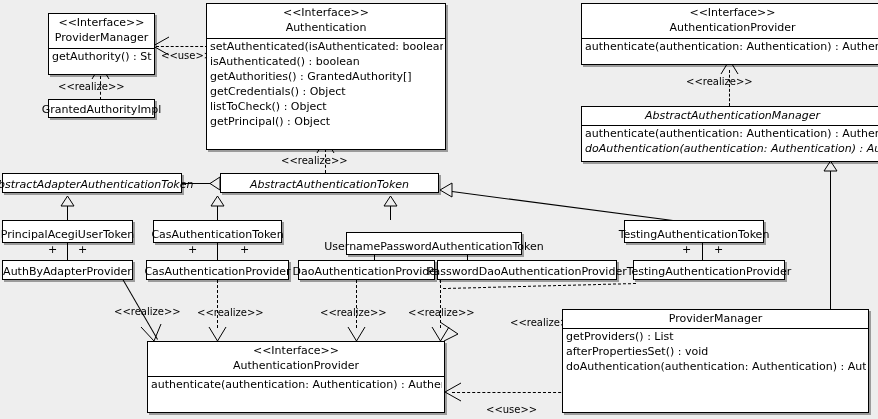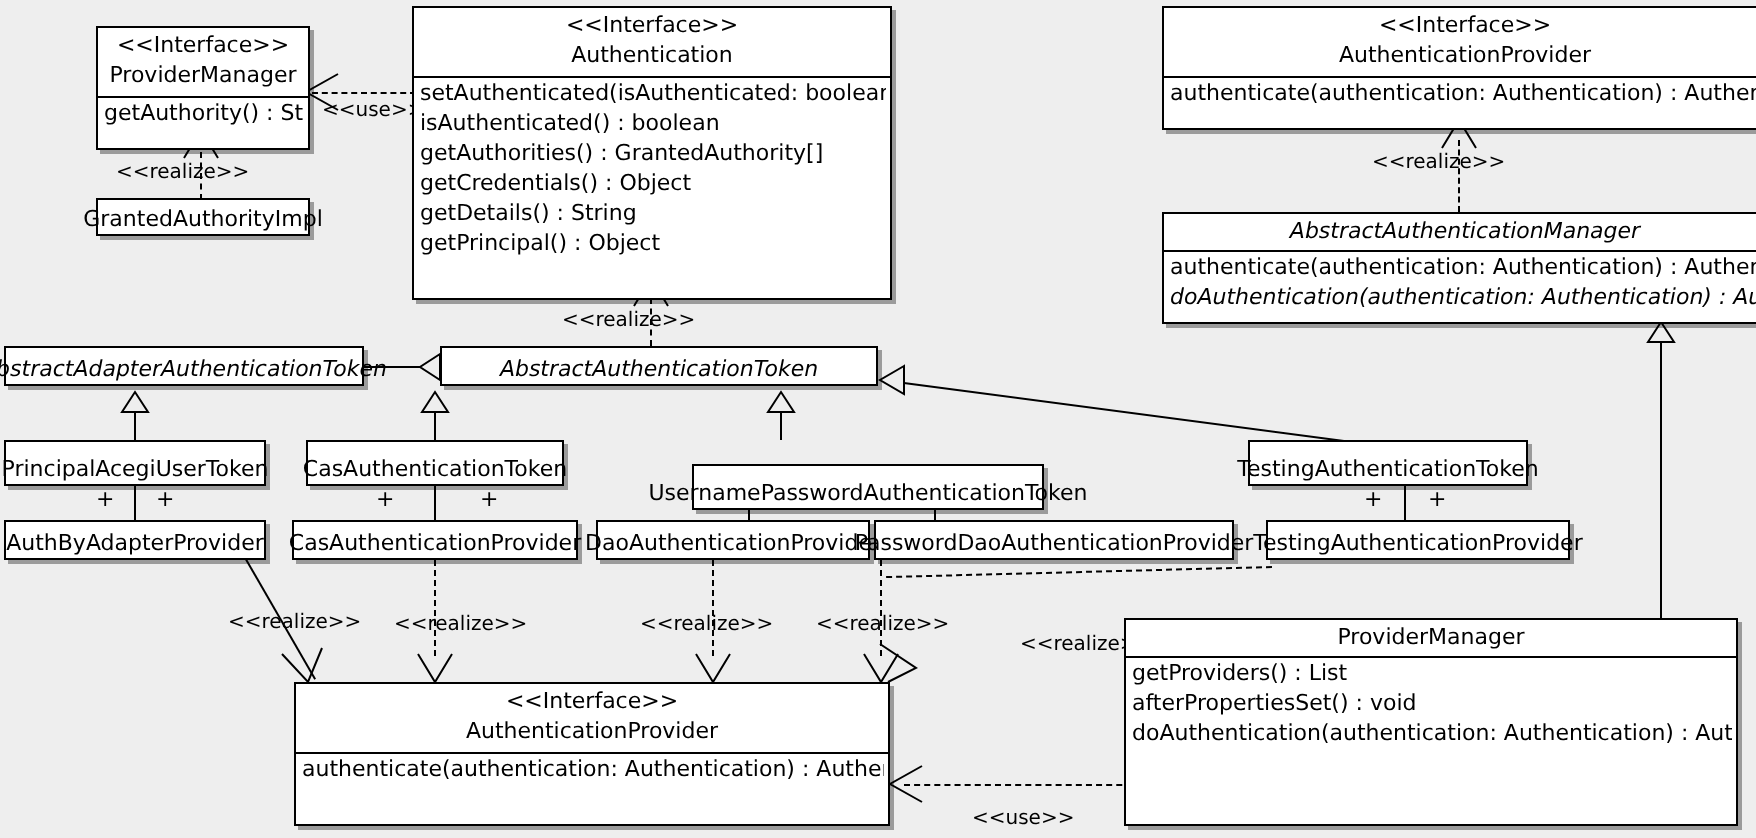--- a/index.html
+++ b/index.html
@@ -271,21 +271,21 @@
   <div class="cls" style="left:206px; top:3px; width:240px; height:147px;">
     <div class="hdr withcompart" style="height:35px;">
       <span class="stereo">&lt;&lt;Interface&gt;&gt;</span>
       <span class="nm">Authentication</span>
     </div>
     <div class="ops">
       <div class="op">setAuthenticated(isAuthenticated: boolean) : void</div>
       <div class="op">isAuthenticated() : boolean</div>
       <div class="op">getAuthorities() : GrantedAuthority[]</div>
       <div class="op">getCredentials() : Object</div>
-      <div class="op">getDetails() : String</div>
+      <div class="op">listToCheck() : Object</div>
       <div class="op">getPrincipal() : Object</div>
     </div>
   </div>
 
   <div class="cls" style="left:581px; top:3px; width:303px; height:62px;">
     <div class="hdr withcompart" style="height:35px;">
       <span class="stereo">&lt;&lt;Interface&gt;&gt;</span>
       <span class="nm">AuthenticationProvider</span>
     </div>
     <div class="ops">

